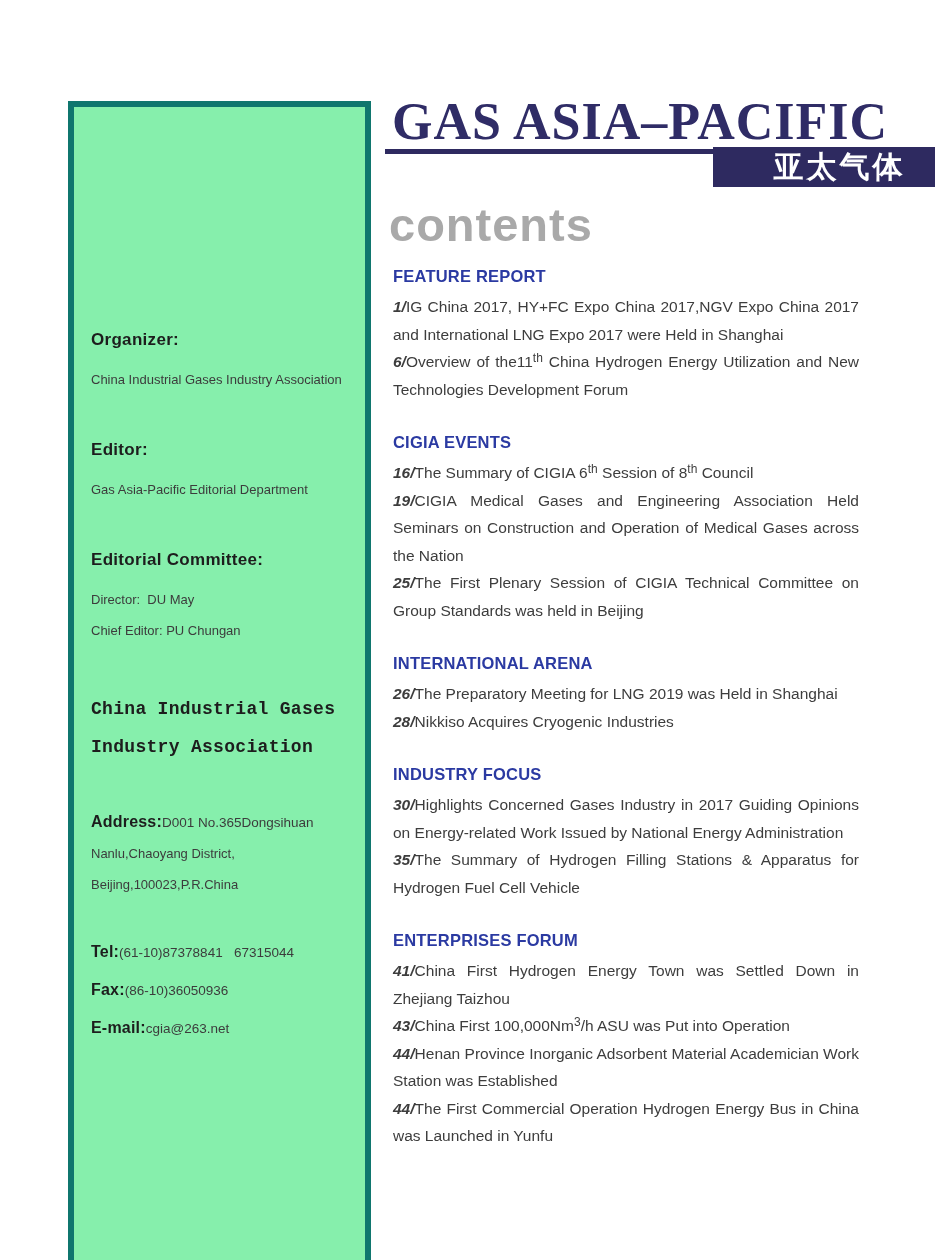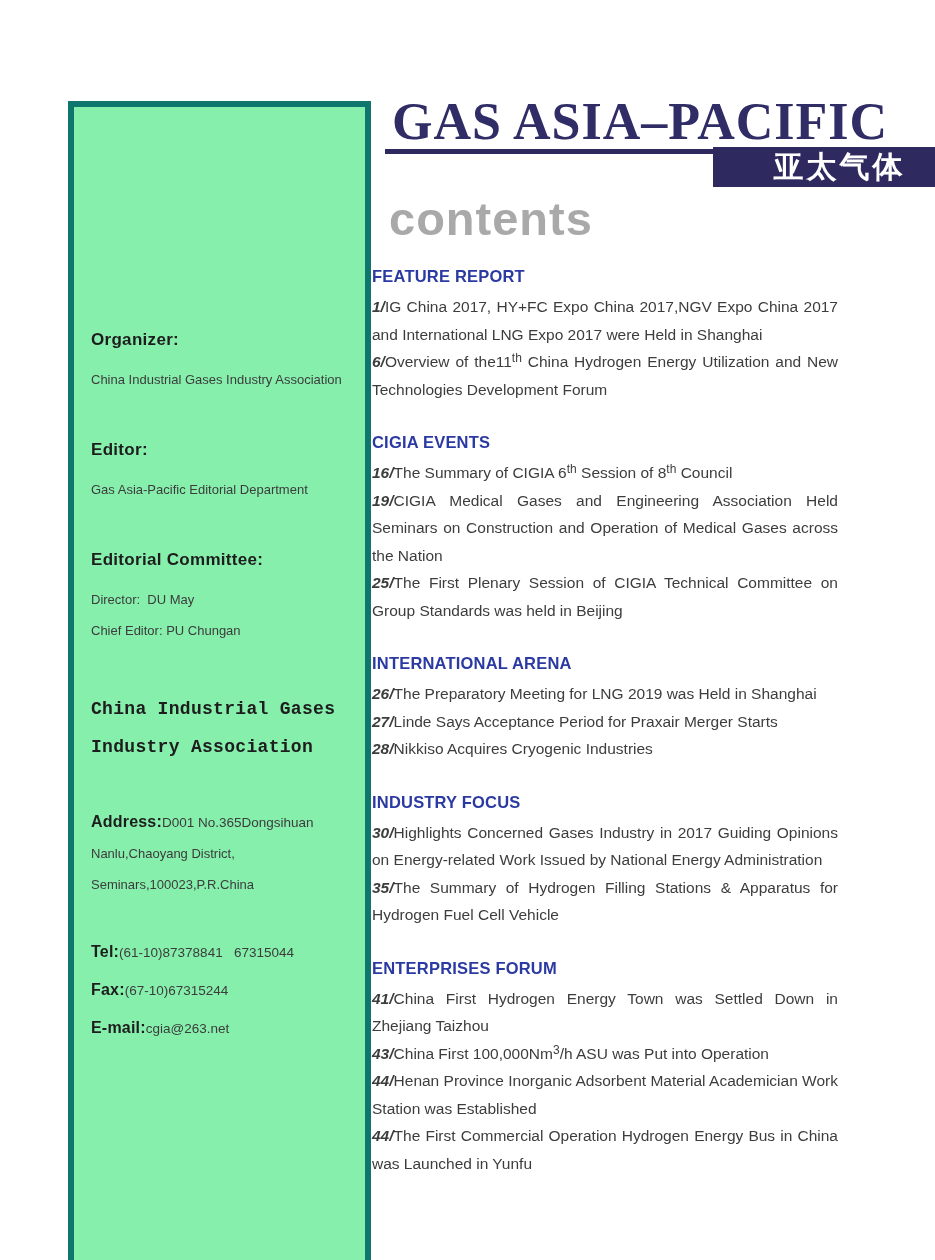--- a/index.html
+++ b/index.html
@@ -23,25 +23,25 @@
 
   
   .mag-title{position:absolute;left:384px;top:86px;margin:8px;width:551px;
              font-family:"Liberation Serif","DejaVu Serif",serif;
              font-size:52px;line-height:56px;font-weight:bold;color:#2f2c66;
              letter-spacing:1px;white-space:nowrap;}
   .title-rule{position:absolute;left:385px;top:149px;width:550px;height:5px;background:#2e2a60;}
   .cn-banner{position:absolute;left:713px;top:147px;width:253px;height:40px;background:#2e2a60;
              color:#ffffff;text-align:center;font-size:30px;line-height:40px;font-weight:bold;
              letter-spacing:3px;}
-  .contents-word{position:absolute;left:389px;top:193px;font-size:47px;line-height:52px;
+  .contents-word{position:absolute;left:389px;top:199px;font-size:47px;line-height:52px;
                  font-weight:bold;color:#a9a9a9;letter-spacing:1px;}
 
   
-  .toc{position:absolute;left:372px;top:266px;width:466px;}
+  .toc{position:absolute;left:393px;top:266px;width:466px;}
   .toc-section{margin:0 0 29px 0;}
   .toc-heading{margin:0 0 7px 0;font-size:16.5px;line-height:20px;font-weight:bold;
                color:#2b3aa2;letter-spacing:0.2px;}
   .toc-entry{margin:0;text-align:justify;font-size:15.5px;line-height:27.5px;color:#3d3d3d;}
   .toc-entry .pg{font-weight:bold;font-style:italic;}
   .toc-entry sup{font-size:12px;line-height:0;vertical-align:5px;}
 </style>
 </head>
 <body>
 
@@ -62,27 +62,27 @@
           <div class="sb-line">Director:  DU May</div>
           <div class="sb-line">Chief Editor: PU Chungan</div>
         </div>
         <div class="sb-block sb-heading-only">
           <div class="sb-heading sb-heading-line">China Industrial Gases</div>
           <div class="sb-heading sb-heading-line">Industry Association</div>
         </div>
         <div class="sb-inline has-extra">
           <div class="sb-line"><span class="sb-label">Address:</span><span class="sb-value">D001 No.365Dongsihuan</span></div>
           <div class="sb-line">Nanlu,Chaoyang District,</div>
-          <div class="sb-line">Seminars,100023,P.R.China</div>
+          <div class="sb-line">Beijing,100023,P.R.China</div>
         </div>
         <div class="sb-inline">
           <div class="sb-line"><span class="sb-label">Tel:</span><span class="sb-value">(61-10)87378841   67315044</span></div>
         </div>
         <div class="sb-inline">
-          <div class="sb-line"><span class="sb-label">Fax:</span><span class="sb-value">(67-10)67315244</span></div>
+          <div class="sb-line"><span class="sb-label">Fax:</span><span class="sb-value">(86-10)36050936</span></div>
         </div>
         <div class="sb-inline">
           <div class="sb-line"><span class="sb-label">E-mail:</span><span class="sb-value">cgia@263.net</span></div>
         </div>
       </div>
   </aside>
 
   <h1 class="mag-title">GAS ASIA–PACIFIC</h1>
   <div class="title-rule"></div>
   <div class="cn-banner">
@@ -98,21 +98,20 @@
       </section>
       <section class="toc-section">
         <h2 class="toc-heading">CIGIA EVENTS</h2>
         <p class="toc-entry"><span class="pg">16/</span>The Summary of CIGIA 6<sup>th</sup> Session of 8<sup>th</sup> Council</p>
         <p class="toc-entry"><span class="pg">19/</span>CIGIA Medical Gases and Engineering Association Held Seminars on Construction and Operation of Medical Gases across the Nation</p>
         <p class="toc-entry"><span class="pg">25/</span>The First Plenary Session of CIGIA Technical Committee on Group Standards was held in Beijing</p>
       </section>
       <section class="toc-section">
         <h2 class="toc-heading">INTERNATIONAL ARENA</h2>
         <p class="toc-entry"><span class="pg">26/</span>The Preparatory Meeting for LNG 2019 was Held in Shanghai</p>
-        <p class="toc-entry"><span class="pg">27/</span>Linde Says Acceptance Period for Praxair Merger Starts</p>
         <p class="toc-entry"><span class="pg">28/</span>Nikkiso Acquires Cryogenic Industries</p>
       </section>
       <section class="toc-section">
         <h2 class="toc-heading">INDUSTRY FOCUS</h2>
         <p class="toc-entry"><span class="pg">30/</span>Highlights Concerned Gases Industry in 2017 Guiding Opinions on Energy-related Work Issued by National Energy Administration</p>
         <p class="toc-entry"><span class="pg">35/</span>The Summary of Hydrogen Filling Stations &amp; Apparatus for Hydrogen Fuel Cell Vehicle</p>
       </section>
       <section class="toc-section">
         <h2 class="toc-heading">ENTERPRISES FORUM</h2>
         <p class="toc-entry"><span class="pg">41/</span>China First Hydrogen Energy Town was Settled Down in Zhejiang Taizhou</p>

